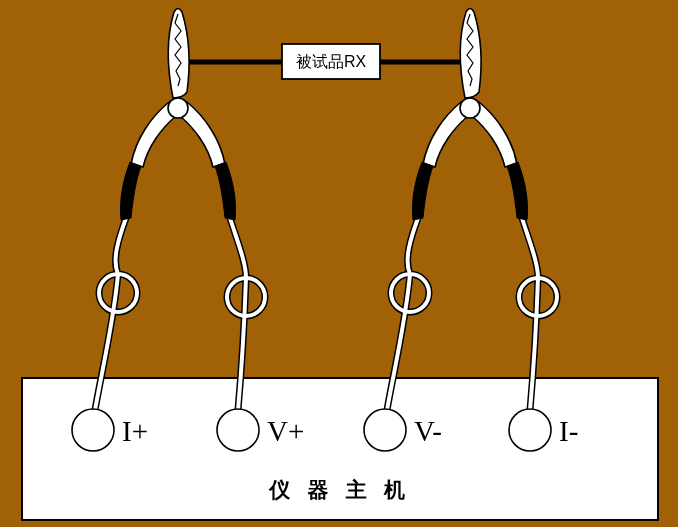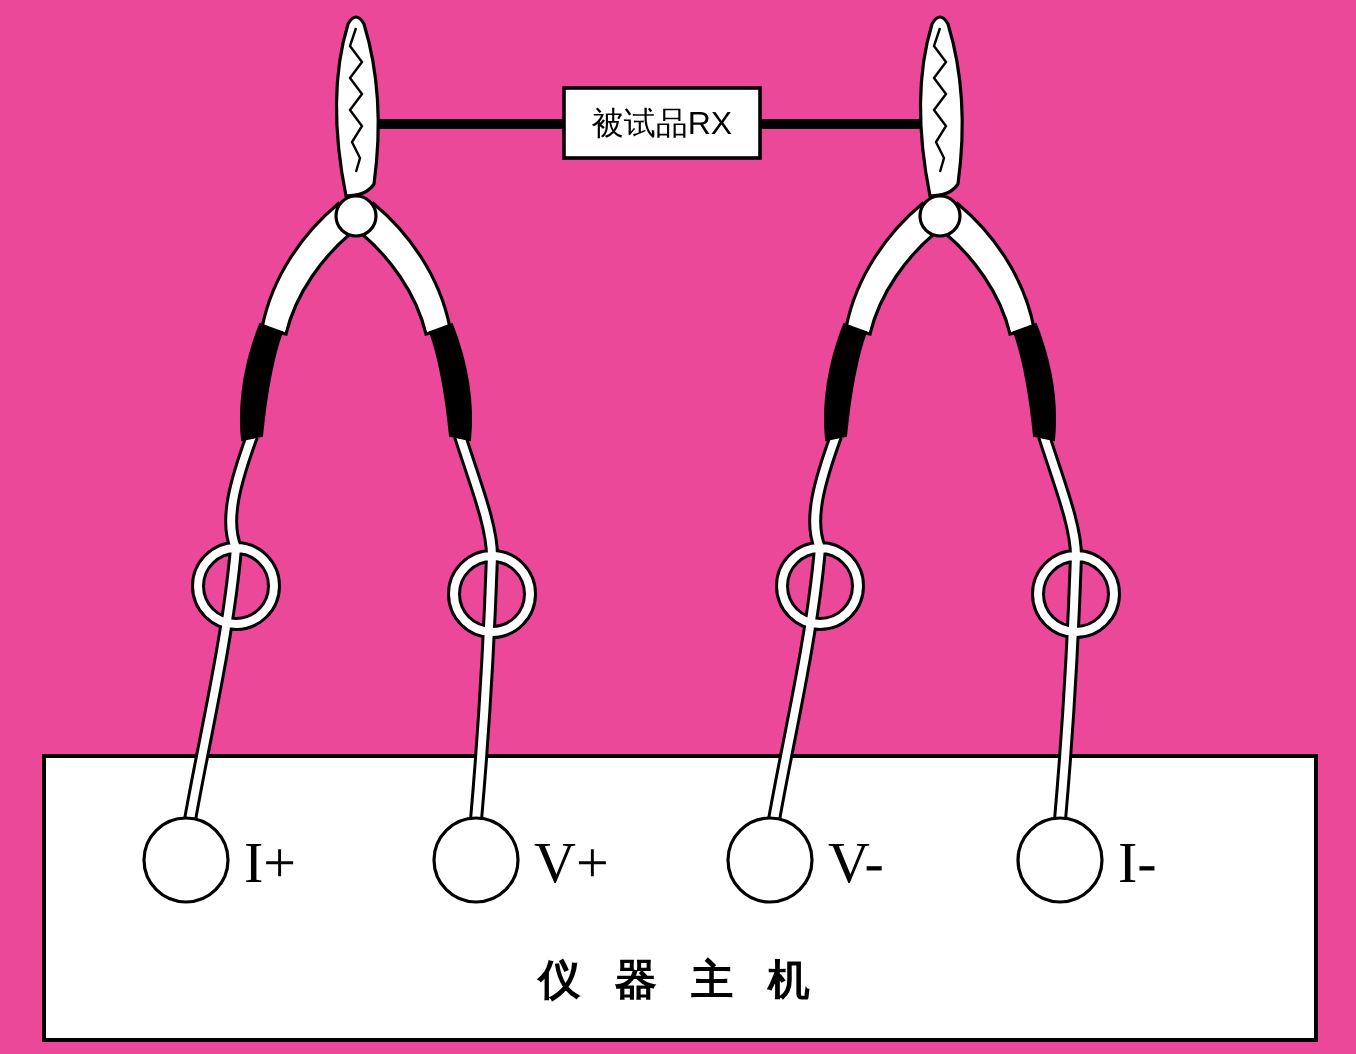--- a/index.html
+++ b/index.html
@@ -1,16 +1,16 @@
 <!DOCTYPE html>
 <html><head>
 <meta charset="utf-8">
 <style>
   html,body{margin:0;padding:0;background:#fff;}
-  .stage{position:relative;width:678px;height:527px;background:#ec4899;overflow:hidden;
+  .stage{position:relative;width:678px;height:527px;background:#a16207;overflow:hidden;
          font-family:"Liberation Serif", serif;}
   svg{position:absolute;left:0;top:0;}
   .outline{fill:#ffffff;stroke:#000000;stroke-width:1.6px;}
   .thin{fill:none;stroke:#000000;stroke-width:1.2px;}
   .boot{fill:#000000;stroke:#000000;stroke-width:1px;}
   .wire-outer{fill:none;stroke:#000000;stroke-width:7px;}
   .wire-inner{fill:none;stroke:#ffffff;stroke-width:4px;}
   .thickline{stroke:#000000;stroke-width:5px;}
   .box{fill:#ffffff;stroke:#000000;stroke-width:1.8px;}
   .bigbox{fill:#ffffff;stroke:#000000;stroke-width:2px;}

